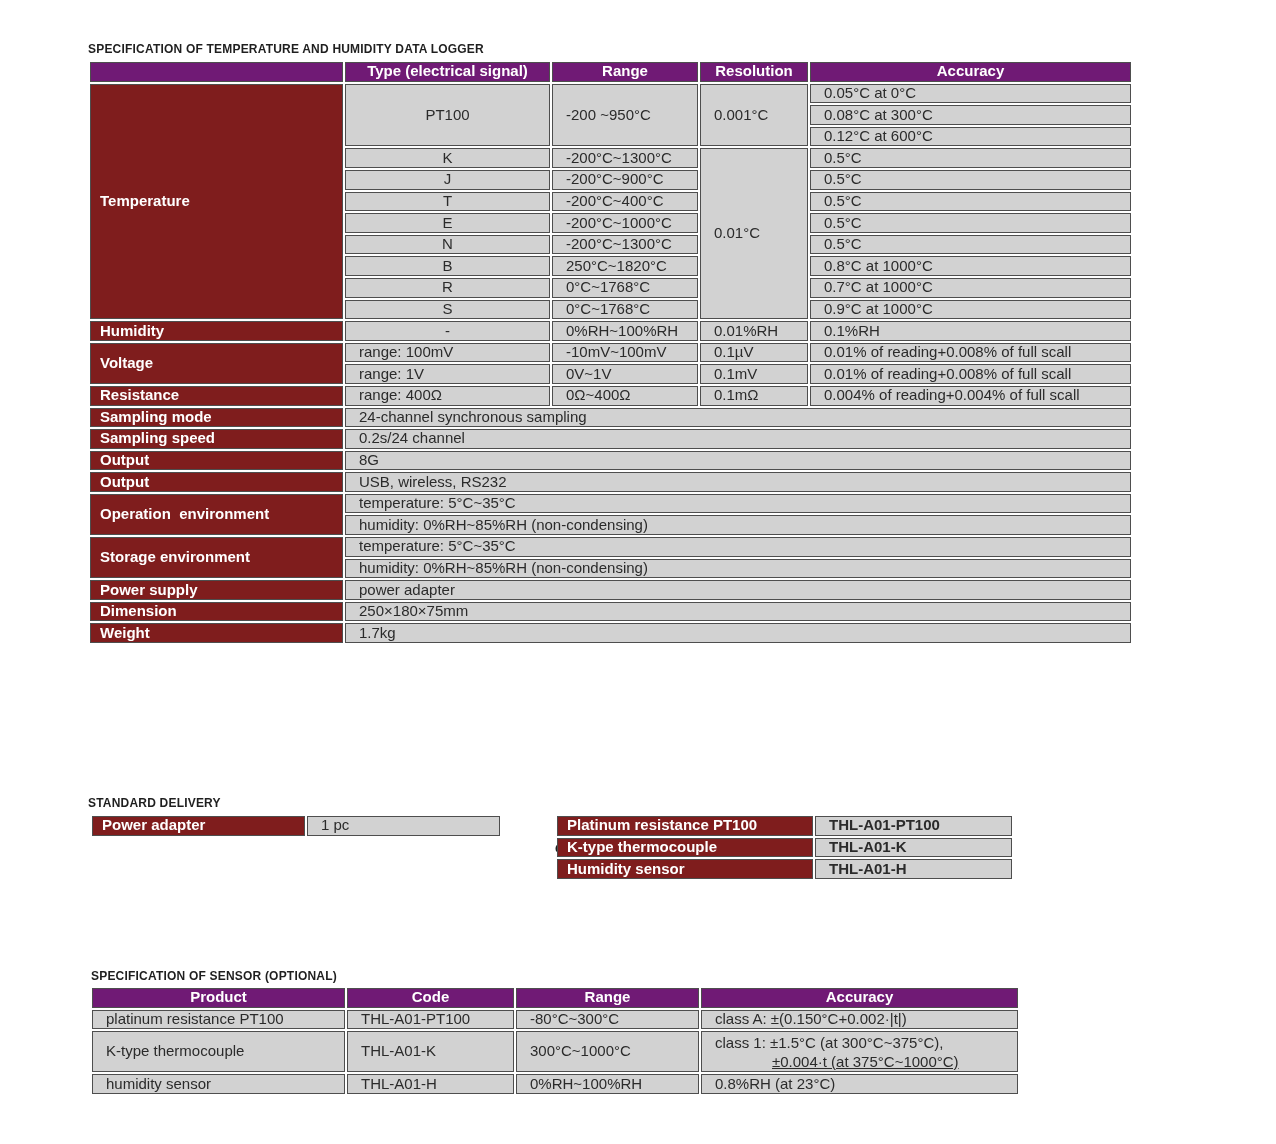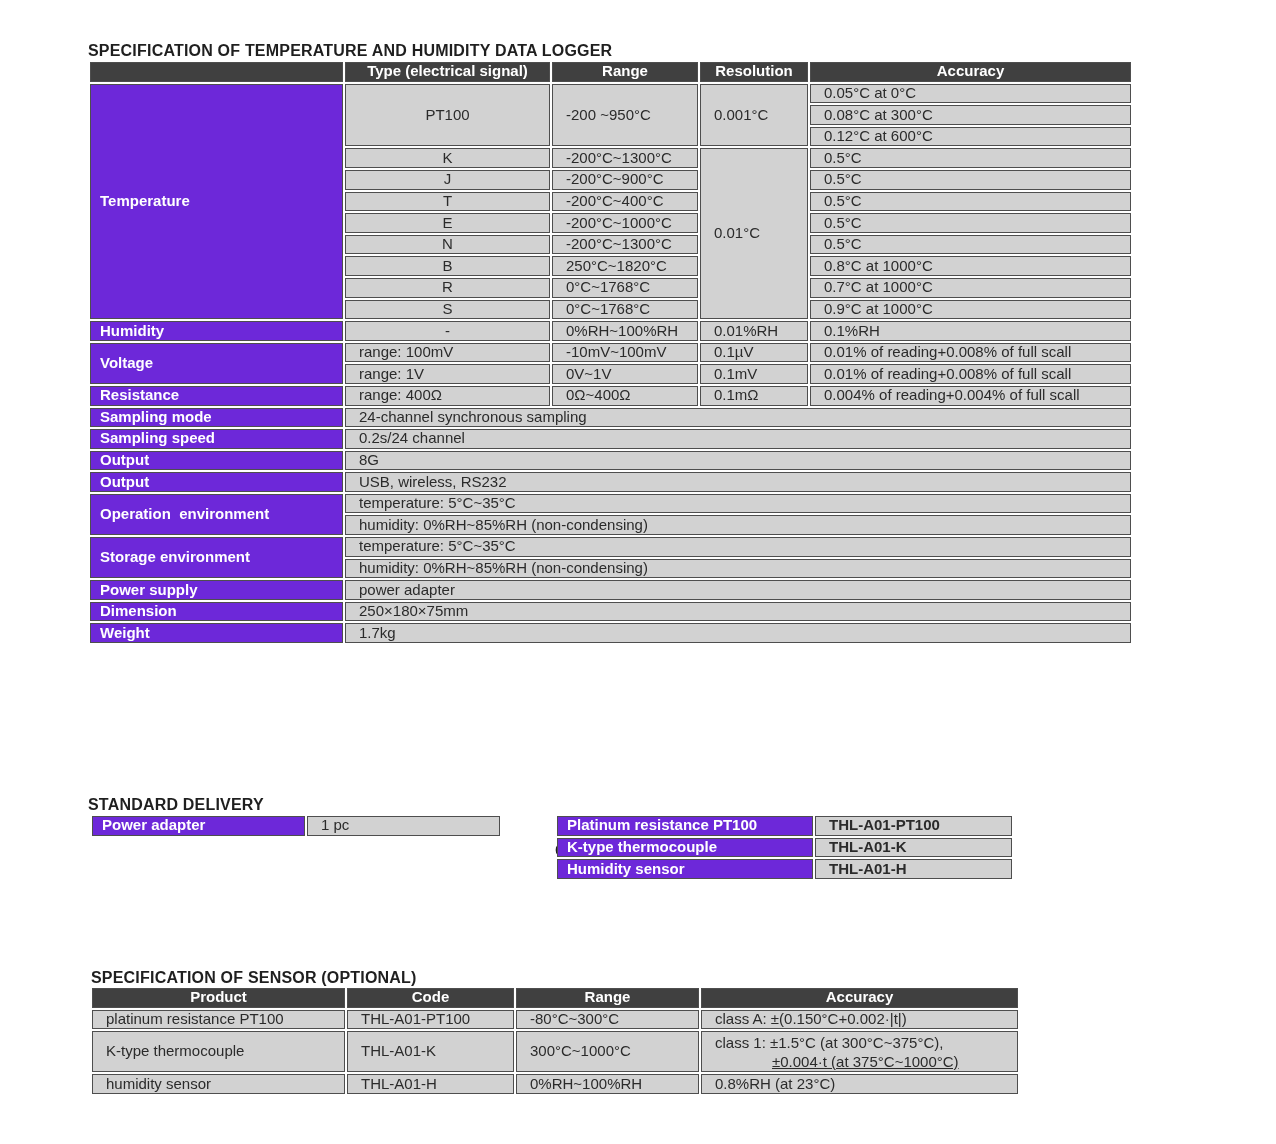--- a/index.html
+++ b/index.html
@@ -1,37 +1,37 @@
 <!DOCTYPE html>
 <html><head>
 <meta charset="utf-8">
 <style>
   html,body{margin:0;padding:0;}
   body{
     width:1276px;height:1144px;position:relative;background:#ffffff;
     font-family:"Liberation Sans", sans-serif;color:#2b2b2b;
   }
   .sec-title{
-    position:absolute;font-size:16px;font-weight:bold;color:#1f1f1f;
+    position:absolute;font-size:12px;font-weight:bold;color:#1f1f1f;
     letter-spacing:.2px;white-space:pre;
   }
   table{
     border-collapse:separate;border-spacing:2px;table-layout:fixed;
     position:absolute;
   }
   td,th{
     box-sizing:border-box;border:1px solid #4e4e4e;background:#d2d2d2;
     font-size:15px;height:19.6px;padding:0 2px 0 13px;text-align:left;
     vertical-align:middle;line-height:1.12;overflow:hidden;white-space:nowrap;
   }
   th{
-    background:#404040;color:#ffffff;font-weight:bold;text-align:center;padding:0 2px;
+    background:#701a75;color:#ffffff;font-weight:bold;text-align:center;padding:0 2px;
   }
   td.g{
-    background:#6d28d9;color:#ffffff;font-weight:bold;padding-left:9px;white-space:pre;
+    background:#7f1d1d;color:#ffffff;font-weight:bold;padding-left:9px;white-space:pre;
   }
   td.c{text-align:center;padding:0 2px;margin-left:30px;}
   td.bold{font-weight:bold;}
   td.tall{height:41px;}
   .acc-line1{line-height:19px;}
   .acc-line2{line-height:19px;padding-left:57px;text-decoration:underline;}
 </style>
 </head>
 <body>
 

